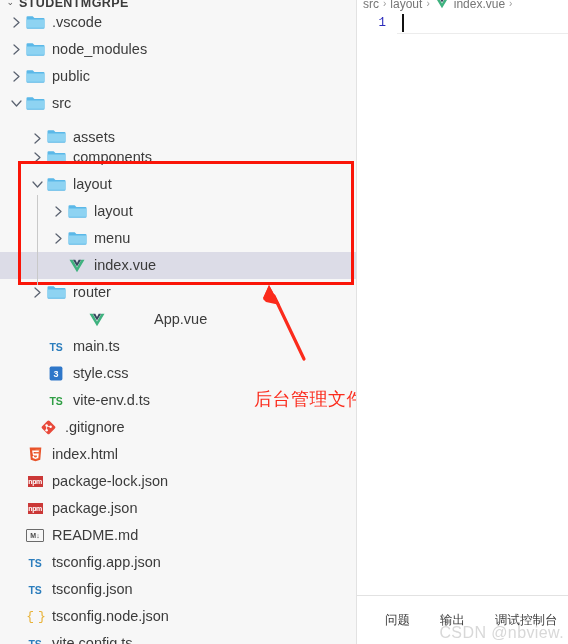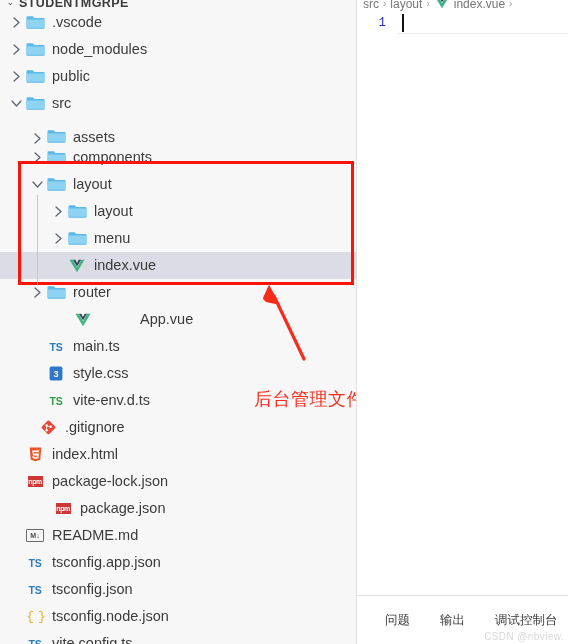--- a/index.html
+++ b/index.html
@@ -238,21 +238,21 @@
     padding-left: 20px;
     font-size: 12.5px;
     color: #3b3b3b;
     font-family: "DejaVu Sans", sans-serif;
   }
   .panel-tab { cursor: pointer; line-height: 1; margin-left: 8px; }
   .watermark {
     position: absolute;
     right: 4px;
     bottom: 2px;
-    font-size: 10px;
+    font-size: 16px;
     color: #d8d8d8;
     letter-spacing: .4px;
     white-space: nowrap;
     font-family: "Liberation Sans", sans-serif;
   }
 </style>
 </head>
 <body>
 
 <div id="root">
@@ -408,21 +408,21 @@
             </svg>
           </span>
           <span class="ico">
             <svg class="folder" width="19" height="15" viewBox="0 0 19 15">
               <path d="M0.5 2.2 a1 1 0 0 1 1-1 h5.2 l1.7 1.8 h9.1 a1 1 0 0 1 1 1 v8.8 a1 1 0 0 1 -1 1 h-16 a1 1 0 0 1 -1 -1 z" fill="#5bb8e8"></path>
               <path d="M0.5 4.6 h18 v7.2 a1 1 0 0 1 -1 1 h-16 a1 1 0 0 1 -1 -1 z" fill="#8ed3f2"></path>
             </svg>
           </span>
           <span class="lbl">router</span>
         </div>
-        <div class="row" style="padding-left: 16px; gap: 40px;">
+        <div class="row" style="padding-left: 30px; gap: 40px;">
           <span class="chev"></span>
           <span class="ico">
             <svg width="16" height="14" viewBox="0 0 16 14">
               <path d="M0.5 0.8 h3.2 L8 8.4 L12.3 0.8 h3.2 L8 13.3 z" fill="#3fb27f"></path>
               <path d="M3.9 0.8 h2.4 L8 3.9 L9.7 0.8 h2.4 L8 7.6 z" fill="#35495e"></path>
             </svg>
           </span>
           <span class="lbl">App.vue</span>
         </div>
         <div class="row" style="padding-left: 29px;">
@@ -473,21 +473,21 @@
           </span>
           <span class="lbl">index.html</span>
         </div>
         <div class="row" style="padding-left: 8px;">
           <span class="chev"></span>
           <span class="ico">
             <span class="npm-icon">npm</span>
           </span>
           <span class="lbl">package-lock.json</span>
         </div>
-        <div class="row" style="padding-left: 8px; margin-left: 28px;">
+        <div class="row" style="padding-left: 8px;">
           <span class="chev"></span>
           <span class="ico">
             <span class="npm-icon">npm</span>
           </span>
           <span class="lbl">package.json</span>
         </div>
         <div class="row" style="padding-left: 8px;">
           <span class="chev"></span>
           <span class="ico">
             <span class="md-icon">M↓</span>

